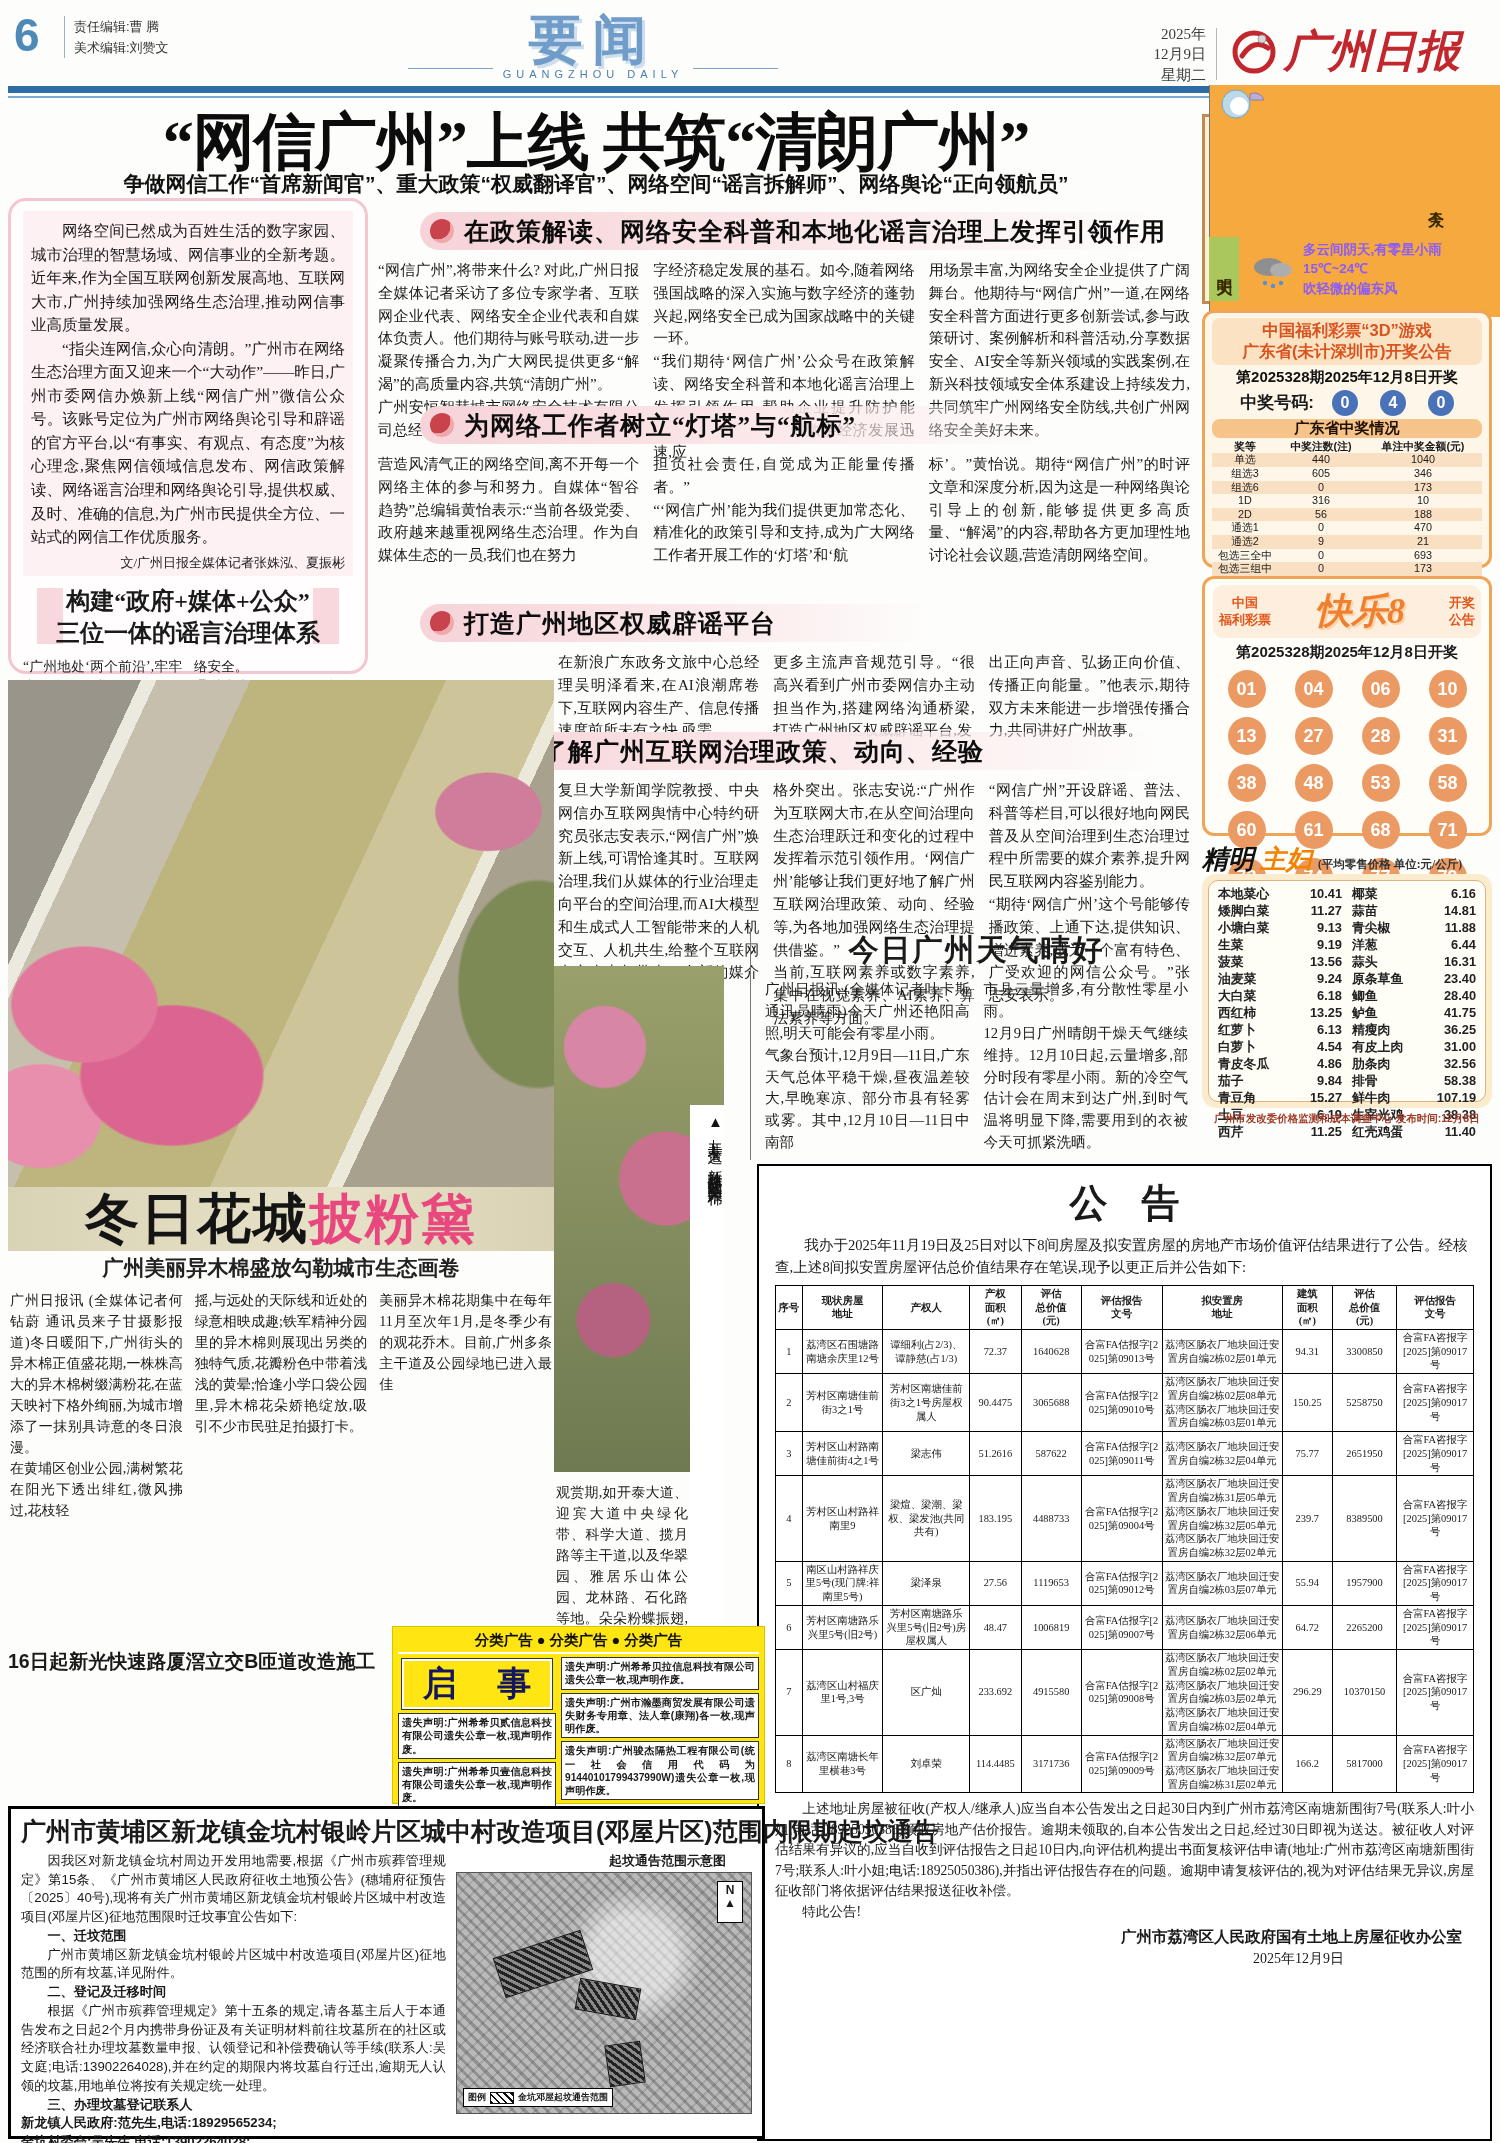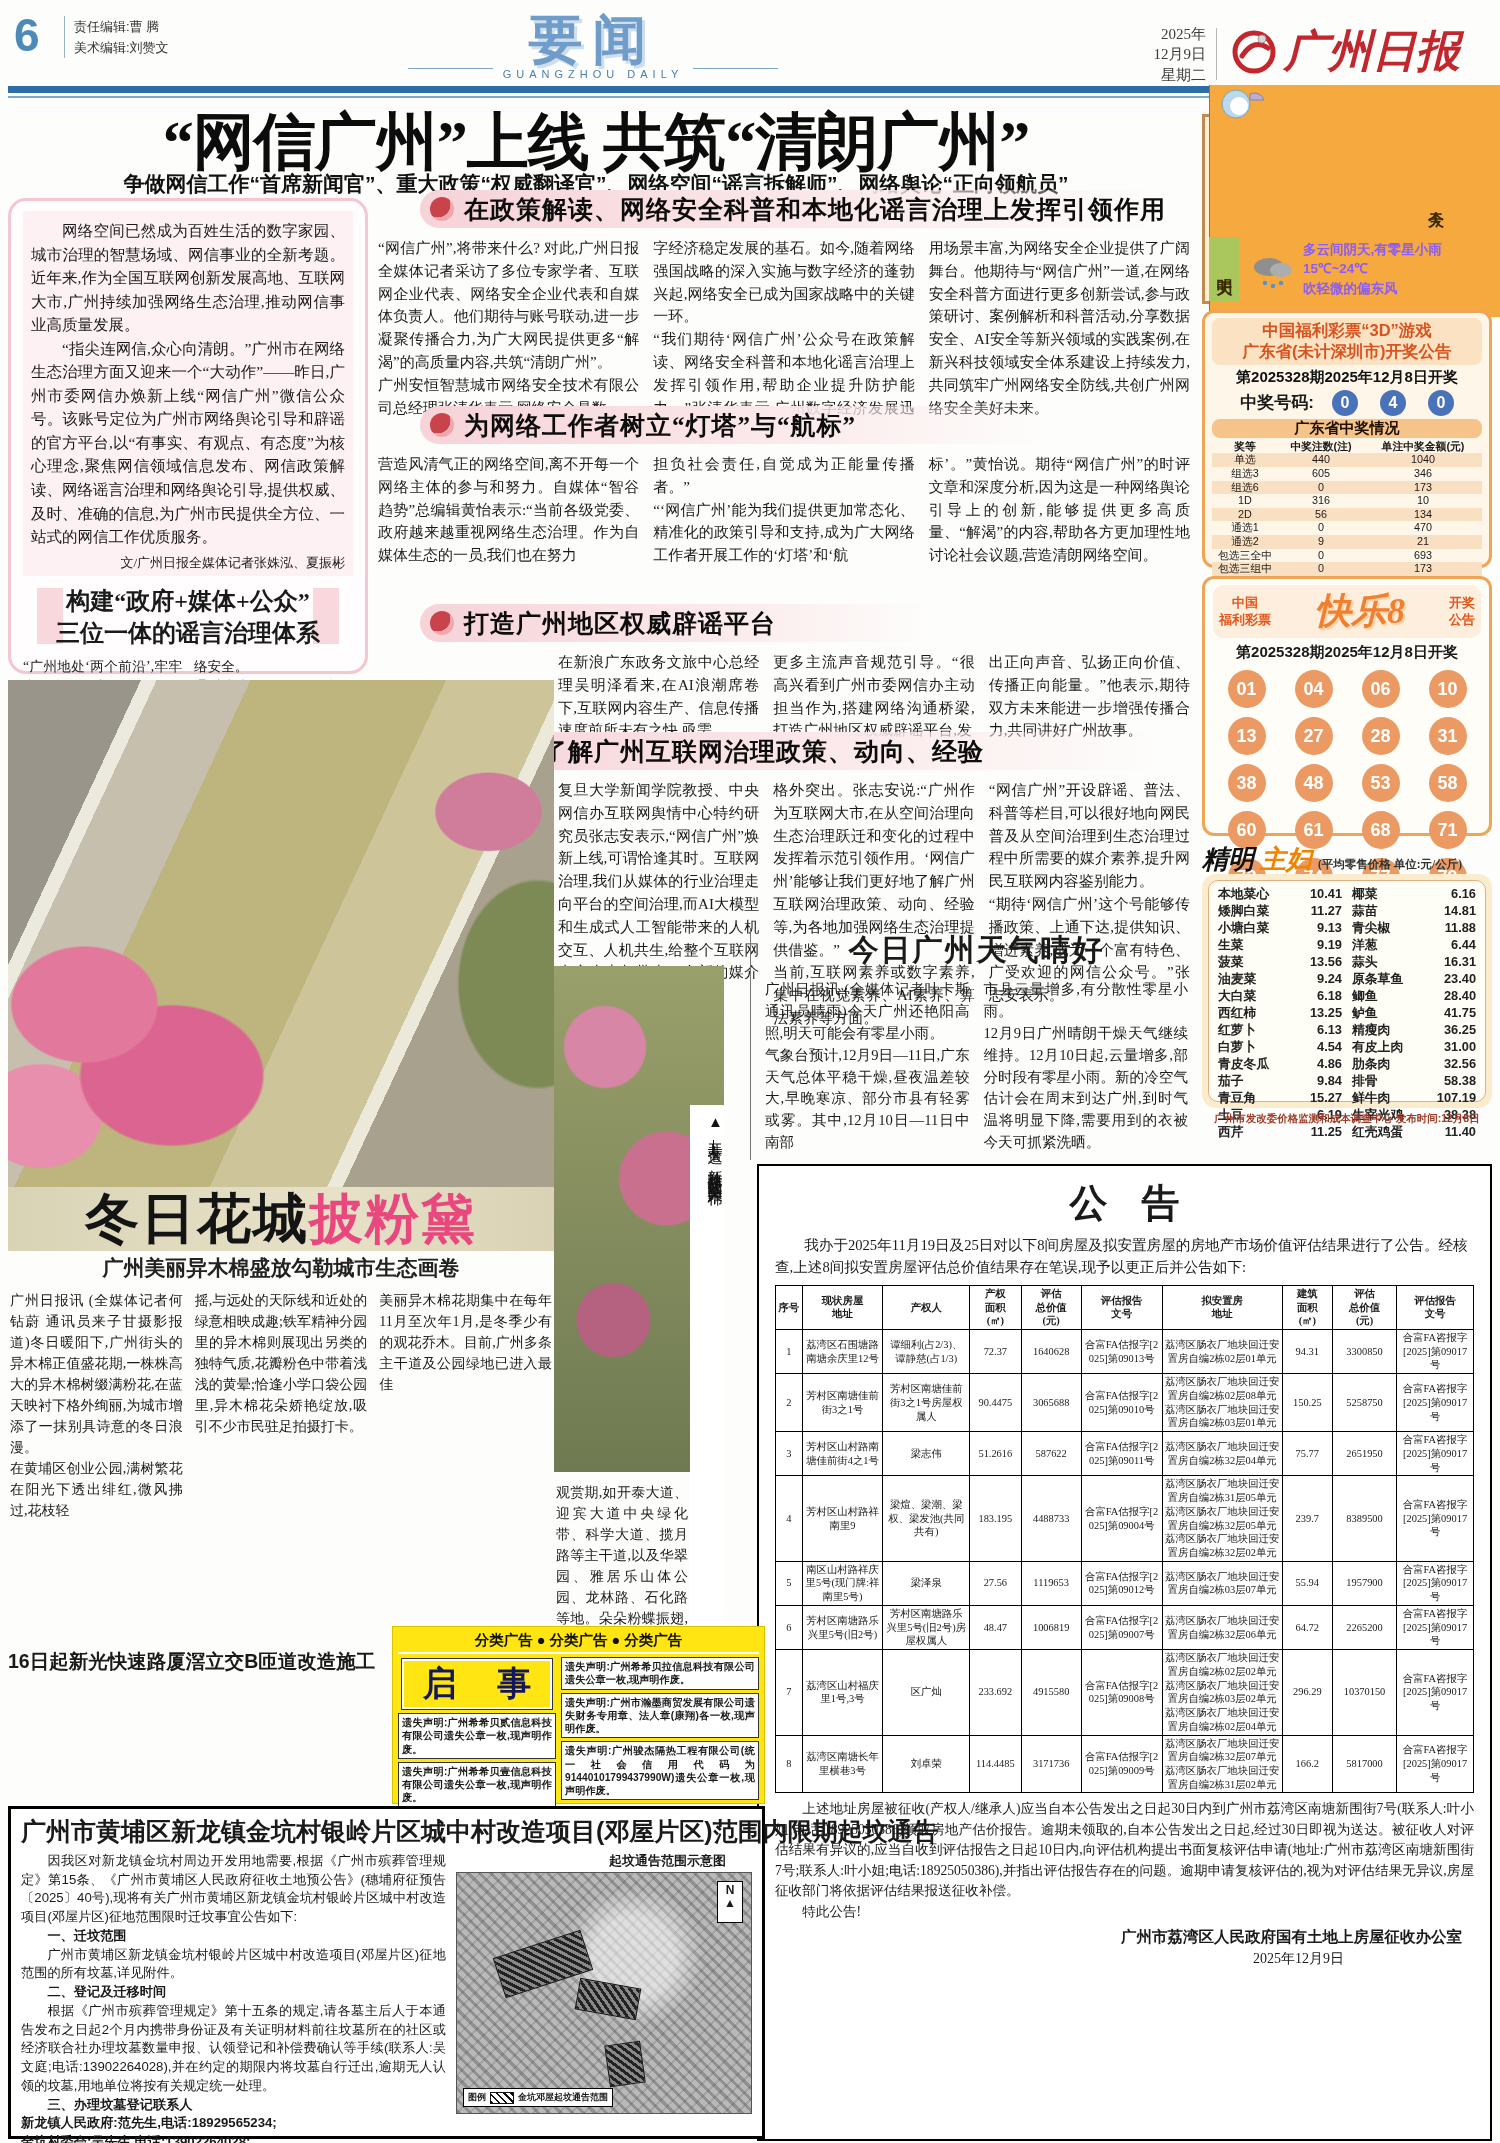--- a/index.html
+++ b/index.html
@@ -245,21 +245,21 @@
   </div>
   <div class="lead-cols">
     <div class="j pre">“广州地处‘两个前沿’,牢牢掌握意识形态工作领导权,提升管网治网用网能力水平,守住网络意识形态安全‘南大门’,我们责无旁贷、使命在肩。”该账号发刊词提到。
 “网信广州”微信公众号将着力加强网信内容建设,争做网信工作的“首席新闻官”、重大政策的“权威翻译官”、网络空间的“谣言拆解师”、网络舆论的“正向领航员”,不断加强网上正面宣传,巩固壮大主流舆论,营造清朗网络空间,为广州高质量发展提供有力网络舆论支撑。
 记者从广州市委网信办获悉,“网信广州”微信公众号未来将设五个栏目,分别为:政策发布、网信时评、网信督查、辟谣快讯和网</div>
     <div class="j pre">络安全。
 通过丰富的栏目设置和专业内容,该账号致力于实现三大目标:一是打造广州权威辟谣平台,针对民生、政策、社会热点的不实信息进行快速澄清,完善谣言信息发布机制,构建“政府+媒体+公众”三位一体的谣言治理体系。二是提升全民网络素养,通过网信领域信息发布、政策解读、科普宣传等方式,提升公众网络素养和辨识能力。三是释放网络舆论引导力量,通过高质量时评文章和深度分析,传递主流价值观,引导社会理性讨论,营造清朗网络空间,维护社会稳定。</div>
   </div>
 </div>
 
-<div class="abs section" style="top:190px;">
+<div class="abs section" style="top:212px;">
   <div class="pill">
     <span class="dot"></span>
     <span class="ttl">在政策解读、网络安全科普和本地化谣言治理上发挥引领作用</span>
   </div>
   <div class="scols" style="height:176px;">
     <div class="j pre">“网信广州”,将带来什么? 对此,广州日报全媒体记者采访了多位专家学者、互联网企业代表、网络安全企业代表和自媒体负责人。他们期待与账号联动,进一步凝聚传播合力,为广大网民提供更多“解渴”的高质量内容,共筑“清朗广州”。
 广州安恒智慧城市网络安全技术有限公司总经理张清华表示,网络安全是数</div>
     <div class="j pre">字经济稳定发展的基石。如今,随着网络强国战略的深入实施与数字经济的蓬勃兴起,网络安全已成为国家战略中的关键一环。
 “我们期待‘网信广州’公众号在政策解读、网络安全科普和本地化谣言治理上发挥引领作用,帮助企业提升防护能力。”张清华表示,广州数字经济发展迅速,应</div>
     <div class="j pre">用场景丰富,为网络安全企业提供了广阔舞台。他期待与“网信广州”一道,在网络安全科普方面进行更多创新尝试,参与政策研讨、案例解析和科普活动,分享数据安全、AI安全等新兴领域的实践案例,在新兴科技领域安全体系建设上持续发力,共同筑牢广州网络安全防线,共创广州网络安全美好未来。</div>
@@ -379,21 +379,21 @@
         <span>173</span>
       </div>
       <div class="l3d-row">
         <span>1D</span>
         <span>316</span>
         <span>10</span>
       </div>
       <div class="l3d-row">
         <span>2D</span>
         <span>56</span>
-        <span>134</span>
+        <span>188</span>
       </div>
       <div class="l3d-row">
         <span>通选1</span>
         <span>0</span>
         <span>470</span>
       </div>
       <div class="l3d-row">
         <span>通选2</span>
         <span>9</span>
         <span>21</span>

